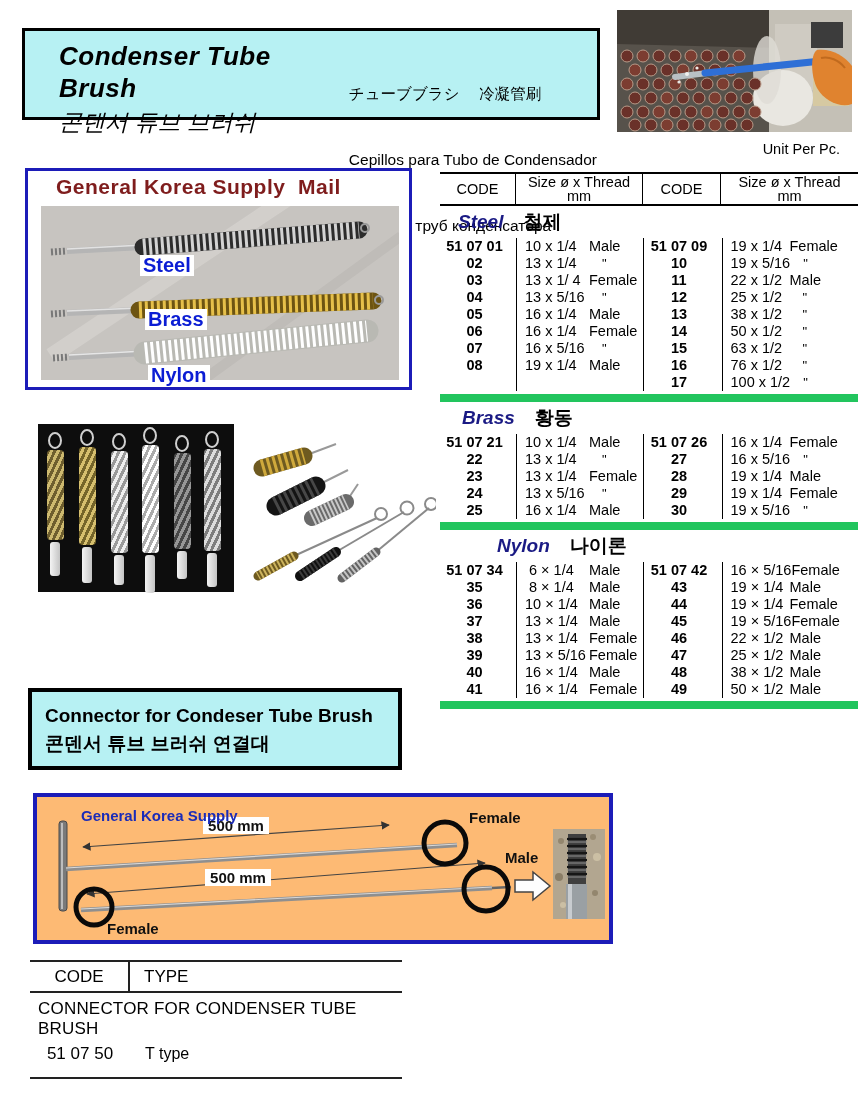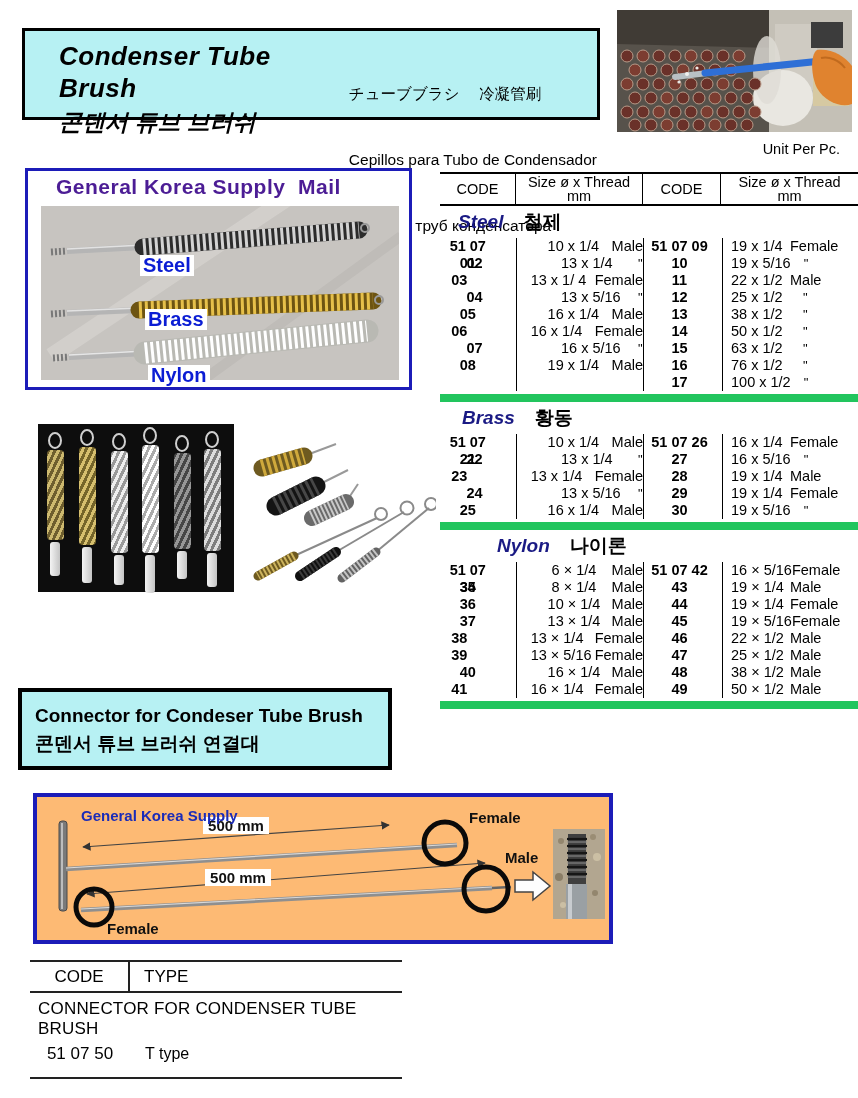--- a/index.html
+++ b/index.html
@@ -4,31 +4,31 @@
 <style>
   html,body{margin:0;padding:0;background:#ffffff;}
   .page{position:relative;width:858px;height:1098px;background:#fff;overflow:hidden;
         font-family:"Liberation Sans",sans-serif;color:#000;}
 
   
   .hdr-box{position:absolute;left:22px;top:28px;width:578px;height:92px;box-sizing:border-box;
            background:#b7f1f3;border:3px solid #000;display:flex;}
   .hdr-left{width:292px;padding:9px 0 0 34px;}
   .t-en{font-style:italic;font-weight:bold;font-size:26px;line-height:32px;letter-spacing:.5px;}
-  .t-ko{font-style:italic;font-weight:bold;font-size:23px;line-height:30px;margin-top:3px;}
+  .t-ko{font-style:italic;font-weight:normal;font-size:23px;line-height:30px;margin-top:3px;}
   .hdr-right{padding-top:8px;font-size:15.5px;line-height:22px;white-space:pre;}
 
   
   .photo-top{position:absolute;left:617px;top:10px;width:235px;height:122px;}
   .unit-label{position:absolute;left:735px;top:141px;width:105px;text-align:right;font-size:14.5px;}
 
   
   .gks-box{position:absolute;left:25px;top:168px;width:387px;height:222px;box-sizing:border-box;
            background:#fff;border:3px solid #1c1cb8;}
-  .gks-title{color:#4c1d95;font-weight:bold;font-size:21px;margin:4px 0 0 28px;letter-spacing:.5px;white-space:pre;}
+  .gks-title{color:#7f1d1d;font-weight:bold;font-size:21px;margin:4px 0 0 28px;letter-spacing:.5px;white-space:pre;}
   .gks-photo{position:absolute;left:13px;top:35px;}
   .chip{position:absolute;background:#fff;color:#0b1dd4;font-weight:bold;font-size:20px;
         line-height:21px;padding:0 3px;}
   .chip.c0{left:112px;top:84px;}
   .chip.c1{left:117px;top:138px;}
   .chip.c2{left:120px;top:194px;}
 
   
   .size-table{position:absolute;left:440px;top:172px;width:418px;font-size:14.5px;}
   .st-header{display:flex;border-top:2px solid #000;border-bottom:2px solid #000;height:30px;
@@ -51,41 +51,41 @@
   .half.left{width:203px;}
   .half.left::before{left:76px;}
   .half.right{width:215px;border-left:1px solid #000;}
   .half.right::before{left:78px;}
   .trow{display:flex;height:17px;line-height:17px;}
   .code{font-weight:bold;box-sizing:border-box;text-align:center;padding-right:7px;}
   .half.left .code{width:76px;}
   .half.right .code{width:78px;}
   .size{padding-left:9px;white-space:pre;}
   .dim{display:inline-block;white-space:pre;}
-  .half.left .dim{min-width:64px;margin-left:36px;}
+  .half.left .dim{min-width:64px;}
   .half.right .dim{min-width:59px;}
   .gen{white-space:pre;}
   .gen.ditto{padding-left:13px;font-size:13px;}
 
   
   .pb{position:absolute;left:38px;top:424px;width:196px;height:168px;background:#0d0d0d;}
   .bb{position:absolute;width:22px;}
   .loop{width:10px;height:13px;border:2.5px solid #cfcfcf;border-radius:50%;margin:0 auto;}
   .bris{margin:1px auto 0;width:17px;border-radius:4px;}
   .hand{width:10px;margin:2px auto 0;background:linear-gradient(90deg,#f4f4f4,#c4c4c4);border-radius:3px;}
   .b1{left:6px;top:8px;}  .b1 .bris{height:90px;background:repeating-linear-gradient(115deg,#6e5e2e 0 3px,#cdb96f 3px 6px);} .b1 .hand{height:34px;}
   .b2{left:38px;top:5px;} .b2 .bris{height:98px;background:repeating-linear-gradient(115deg,#75652a 0 3px,#d6bf6e 3px 6px);} .b2 .hand{height:36px;}
   .b3{left:70px;top:9px;} .b3 .bris{height:102px;background:repeating-linear-gradient(115deg,#9a9a9a 0 3px,#efefef 3px 6px);} .b3 .hand{height:30px;}
   .b4{left:101px;top:3px;}.b4 .bris{height:108px;background:repeating-linear-gradient(115deg,#ababab 0 3px,#ffffff 3px 6px);} .b4 .hand{height:38px;}
   .b5{left:133px;top:11px;}.b5 .bris{height:96px;background:repeating-linear-gradient(115deg,#464646 0 3px,#969696 3px 6px);} .b5 .hand{height:28px;}
   .b6{left:163px;top:7px;} .b6 .bris{height:102px;background:repeating-linear-gradient(115deg,#7d7d7d 0 3px,#dcdcdc 3px 6px);} .b6 .hand{height:34px;}
   .pw{position:absolute;left:246px;top:428px;width:190px;height:164px;background:#fff;}
 
   
-  .conn-box{position:absolute;left:18px;top:688px;width:374px;height:82px;box-sizing:border-box;
+  .conn-box{position:absolute;left:28px;top:688px;width:374px;height:82px;box-sizing:border-box;
             background:#b7f1f3;border:4px solid #000;padding:10px 0 0 13px;}
   .conn-en{font-weight:bold;font-size:19px;line-height:27px;}
   .conn-ko{font-weight:bold;font-size:19px;line-height:30px;}
 
   
   .diagram{position:absolute;left:33px;top:793px;width:580px;height:151px;box-sizing:border-box;
            border:4px solid #1c1cb8;background:#fdba74;}
 
   
   .ct{position:absolute;left:30px;top:960px;width:372px;font-size:17px;}

